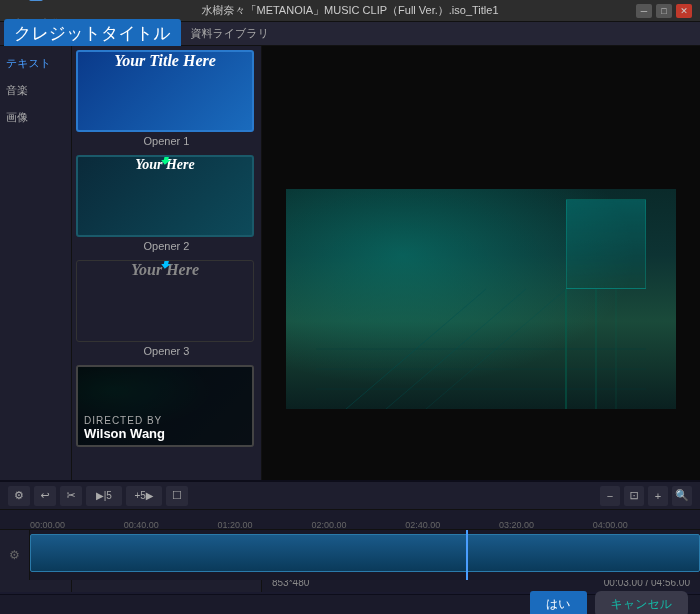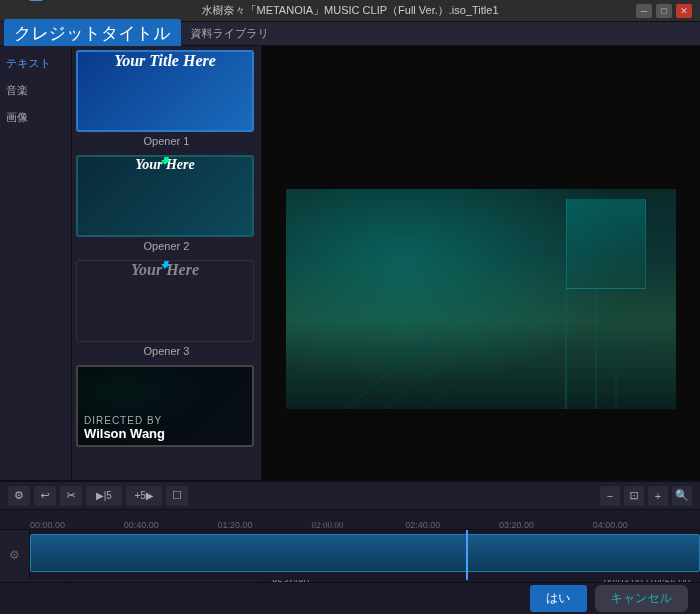--- a/index.html
+++ b/index.html
@@ -449,21 +449,21 @@
       bottom: 0;
       width: 2px;
       background: #4a9eff;
       left: 65%;
       z-index: 10;
     }
 
     
     .bottom-bar {
       background: #1a1a2a;
-      height: 32px;
+      height: 20px;
       display: flex;
       align-items: center;
       justify-content: flex-end;
       padding: 0 12px;
       gap: 8px;
       border-top: 1px solid #0d0d1a;
       position: absolute;
       bottom: 0;
       left: 0;
       right: 0;
@@ -635,21 +635,21 @@
     <div class="tl-zoom-btn">⊡</div>
     <div class="tl-zoom-btn">+</div>
     <div class="tl-zoom-btn">🔍</div>
   </div>
 
   <div class="timeline-ruler">
     <div class="ruler-marks" style="position:relative; flex:1;">
       <span class="ruler-mark" style="left:0px;">00:00.00</span>
       <span class="ruler-mark" style="left:14%;">00:40.00</span>
       <span class="ruler-mark" style="left:28%;">01:20.00</span>
-      <span class="ruler-mark" style="left:42%;font-family:Liberation Serif, serif;">02:00.00</span>
+      <span class="ruler-mark" style="left:42%;">02:00.00</span>
       <span class="ruler-mark" style="left:56%;">02:40.00</span>
       <span class="ruler-mark" style="left:70%;">03:20.00</span>
       <span class="ruler-mark" style="left:84%;">04:00.00</span>
     </div>
   </div>
 
   <div class="timeline-tracks">
     <div class="track-label-col">
       <span class="track-label-icon">⚙</span>
     </div>

